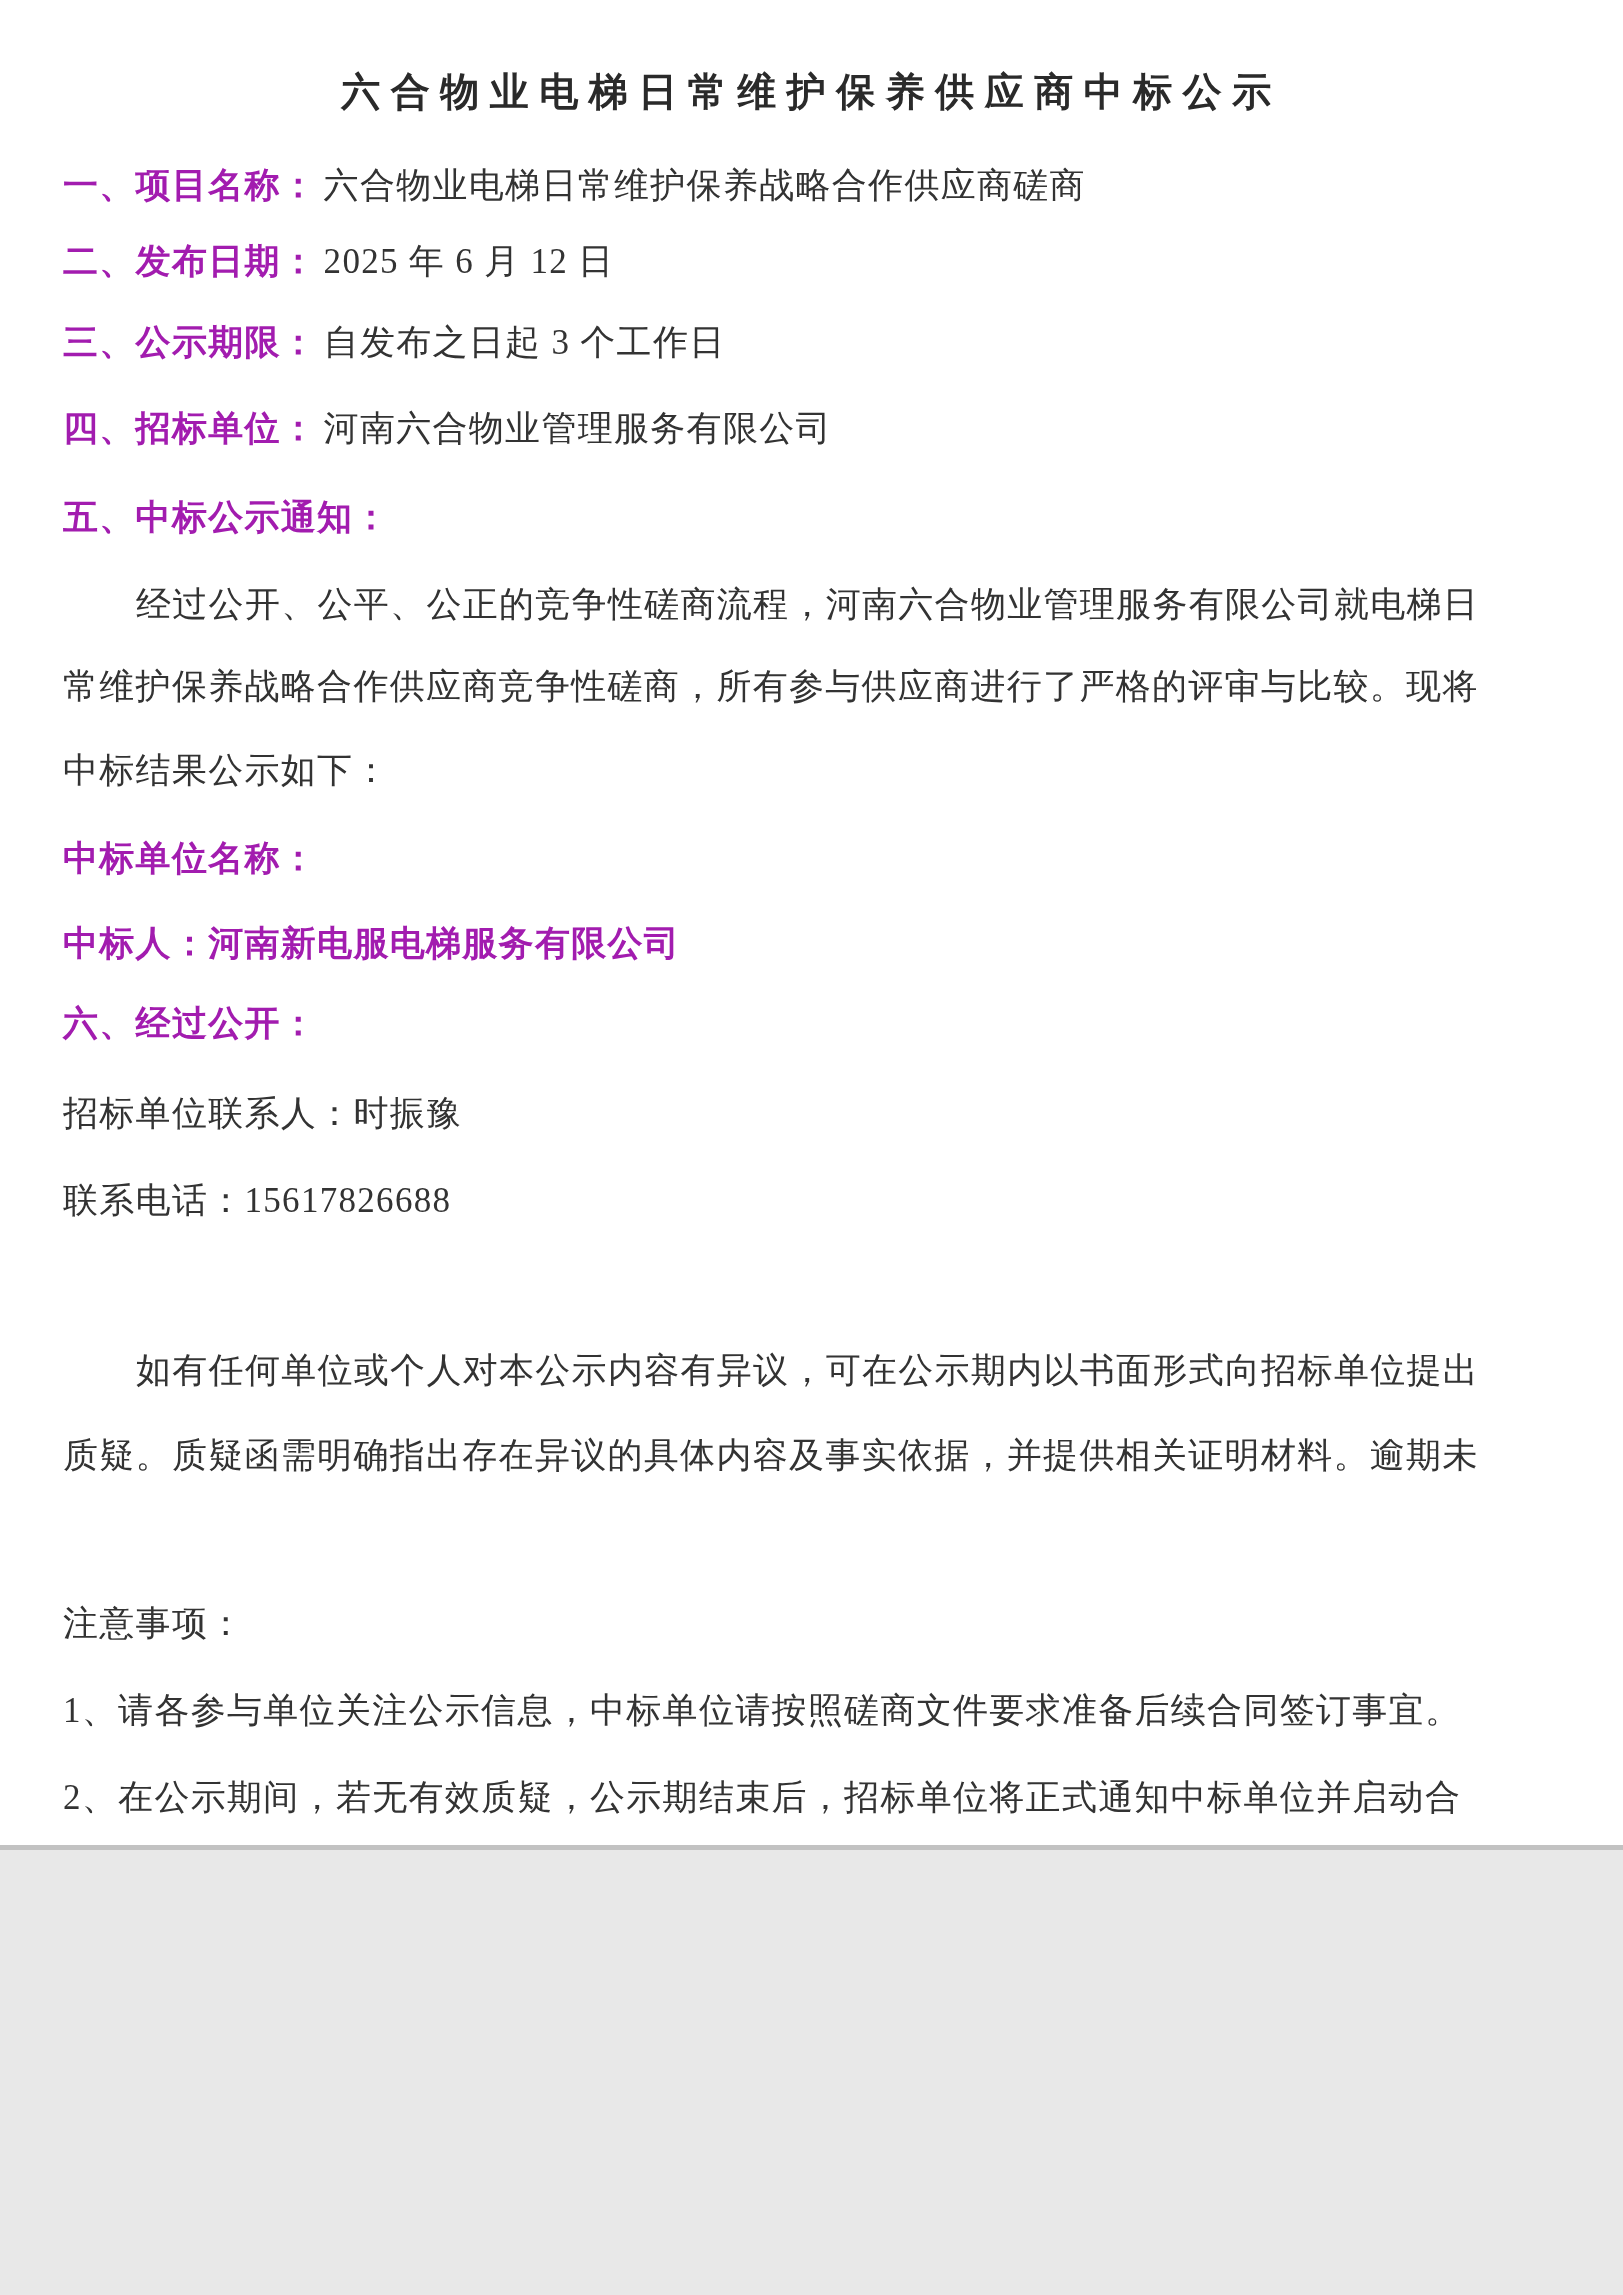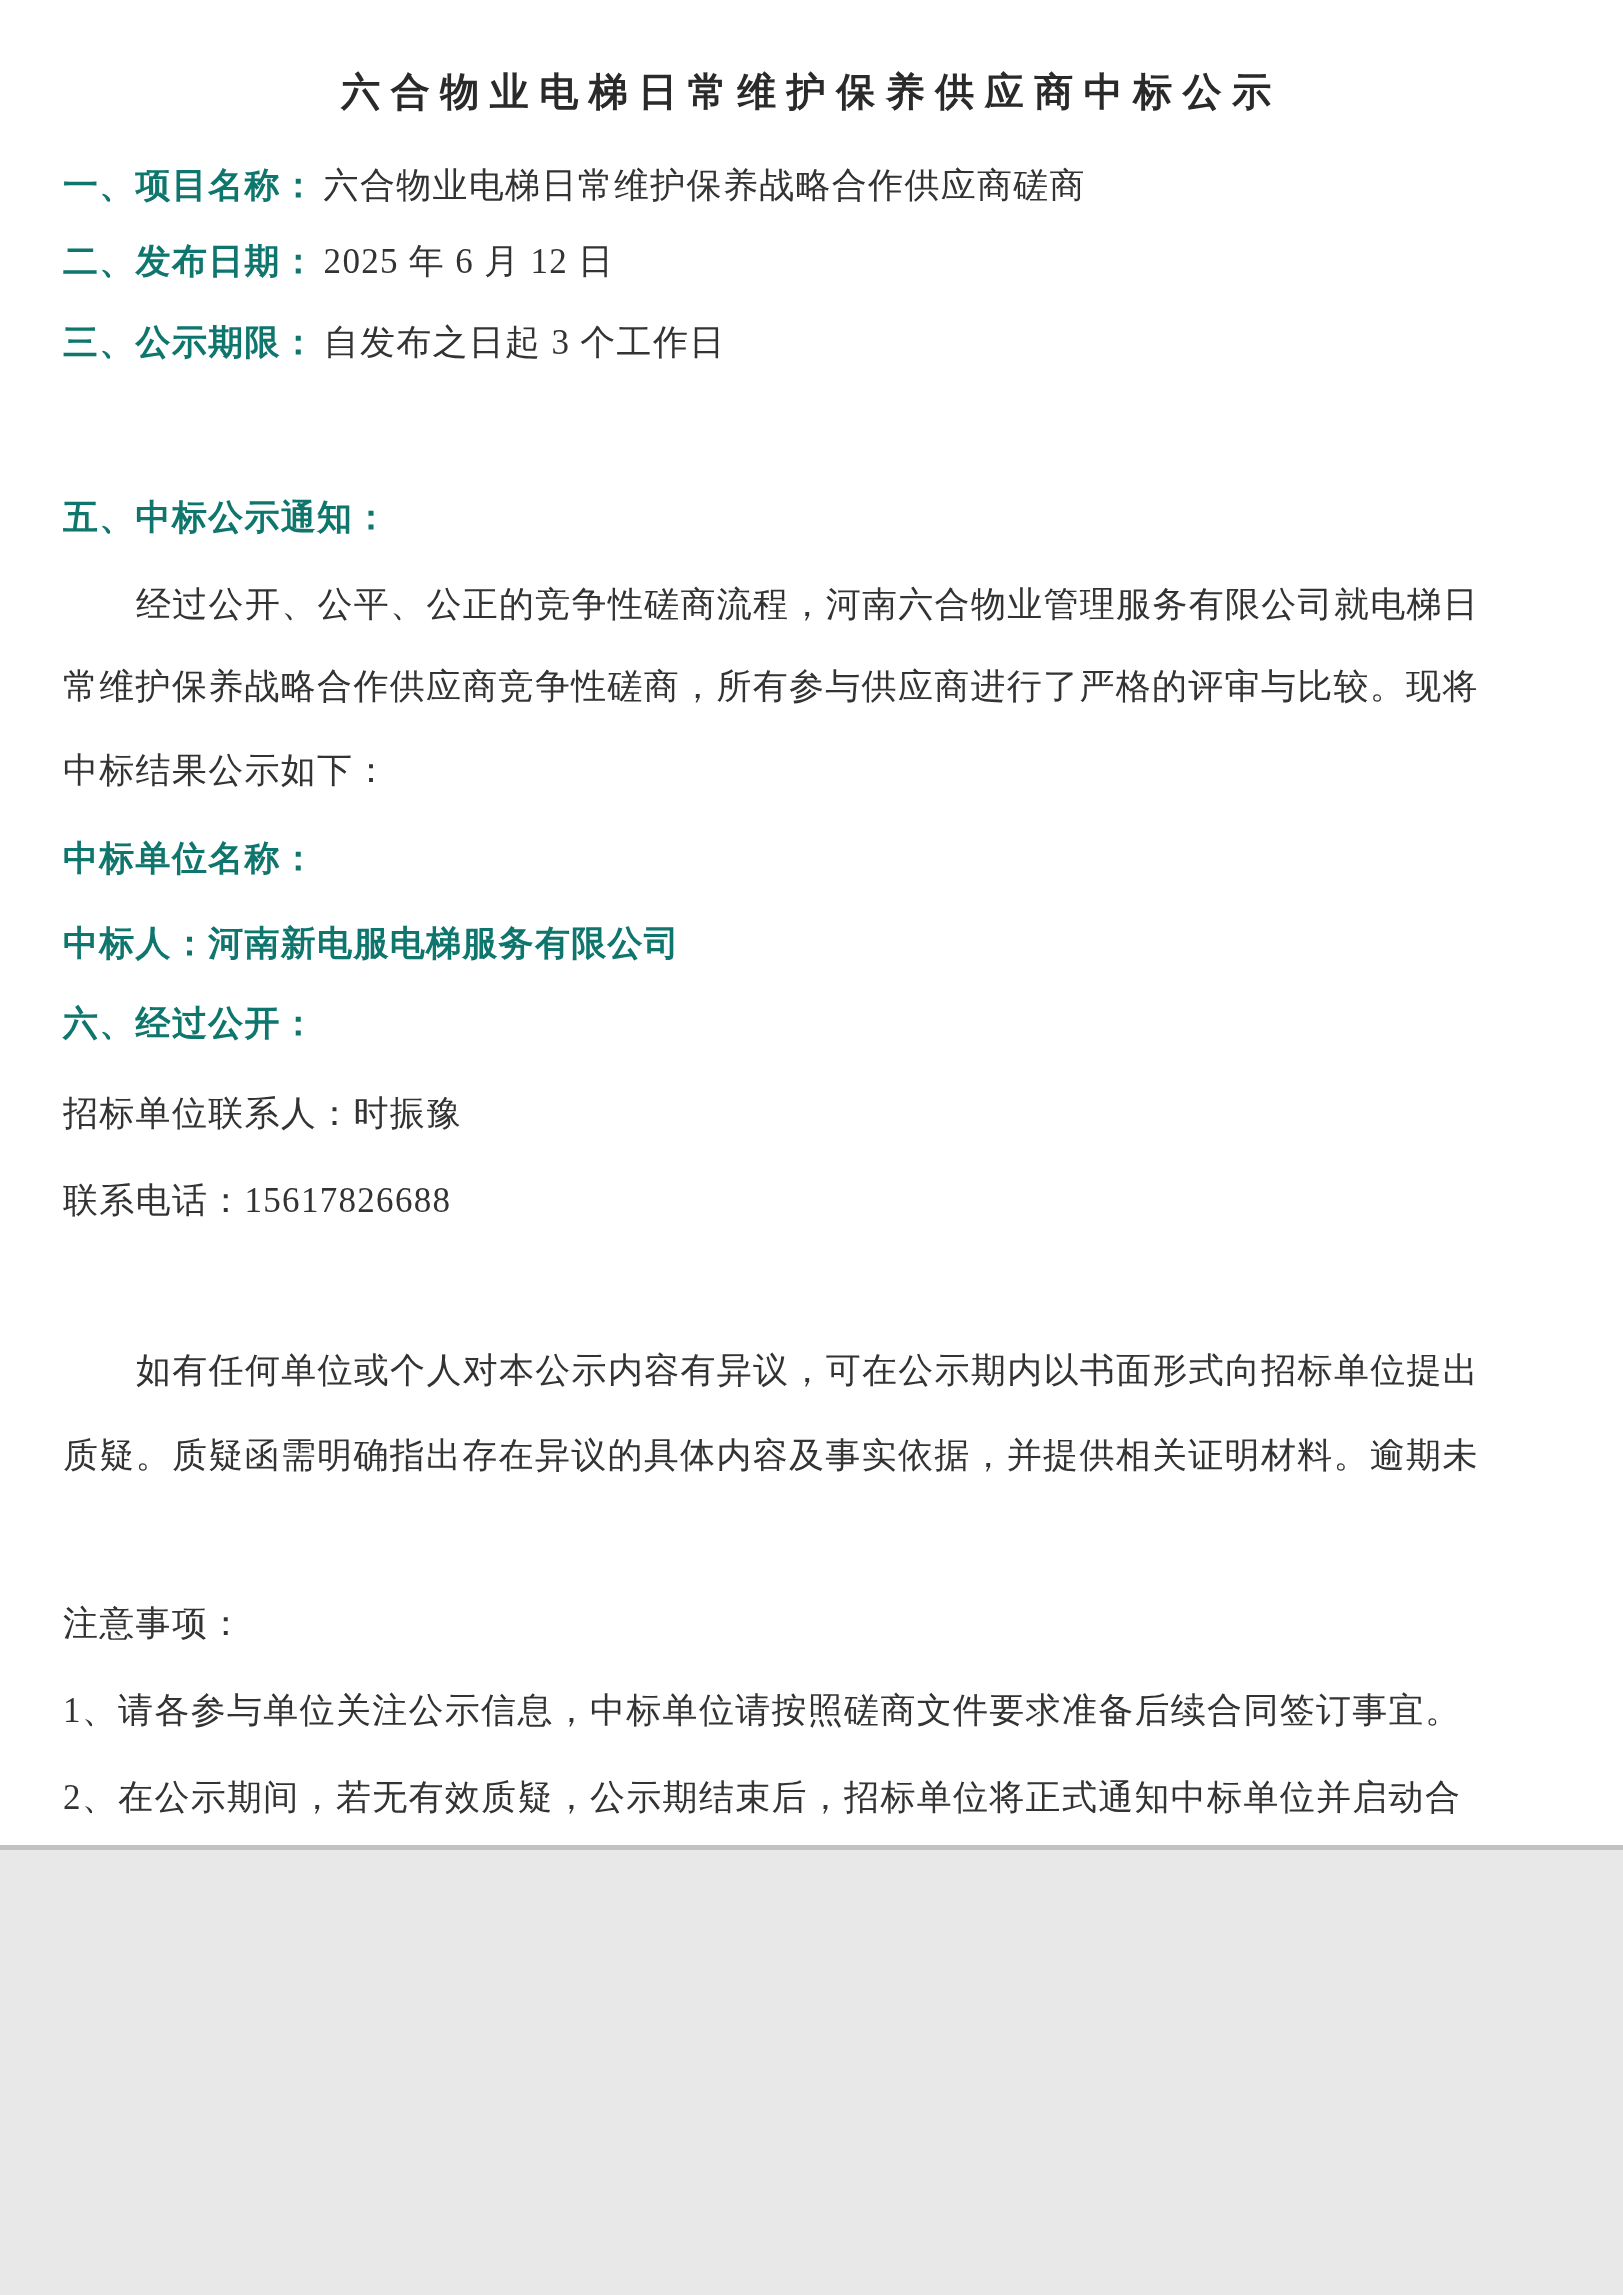--- a/index.html
+++ b/index.html
@@ -15,21 +15,21 @@
     position:absolute;top:65px;left:0;width:100%;
     text-align:center;
     font-size:39px;font-weight:bold;letter-spacing:10.5px;
     color:#2a2a2a;
   }
   .ln{
     position:absolute;left:63px;
     font-size:35px;letter-spacing:1.3px;
     color:#333333;white-space:nowrap;
   }
-  .b{font-weight:bold;color:#0f766e;}
+  .b{font-weight:bold;color:#a21caf;}
   .indent{left:136px;}
   .val{margin-left:6.5px;}
   .sig{left:1016px;font-size:37px;letter-spacing:2.6px;color:#2b2b2b;}
   .sigdate{left:1244px;font-size:35px;letter-spacing:3.9px;color:#2b2b2b;}
   .seal{
     position:absolute;left:1105px;top:1932px;
     width:373px;height:373px;
     mix-blend-mode:multiply;
     opacity:0.93;
     transform:rotate(-4deg);
@@ -48,20 +48,23 @@
   <div class="title">六合物业电梯日常维护保养供应商中标公示</div>
 
   <div class="ln" style="top:162px">
     <span class="b">一、项目名称：</span><span class="val">六合物业电梯日常维护保养战略合作供应商磋商</span>
   </div>
   <div class="ln" style="top:238px">
     <span class="b">二、发布日期：</span><span class="val">2025 年 6 月 12 日</span>
   </div>
   <div class="ln" style="top:319px">
     <span class="b">三、公示期限：</span><span class="val">自发布之日起 3 个工作日</span>
+  </div>
+  <div class="ln" style="top:405px">
+    <span class="b">四、招标单位：</span><span class="val">河南六合物业管理服务有限公司</span>
   </div>
   <div class="ln" style="top:494px">
     <span class="b">五、中标公示通知：</span><span class="val"></span>
   </div>
 
   <div class="ln indent" style="top:581px">经过公开、公平、公正的竞争性磋商流程，河南六合物业管理服务有限公司就电梯日</div>
   <div class="ln" style="top:663px">常维护保养战略合作供应商竞争性磋商，所有参与供应商进行了严格的评审与比较。现将</div>
   <div class="ln" style="top:747px">中标结果公示如下：</div>
 
   <div class="ln b" style="top:835px">中标单位名称：</div>

